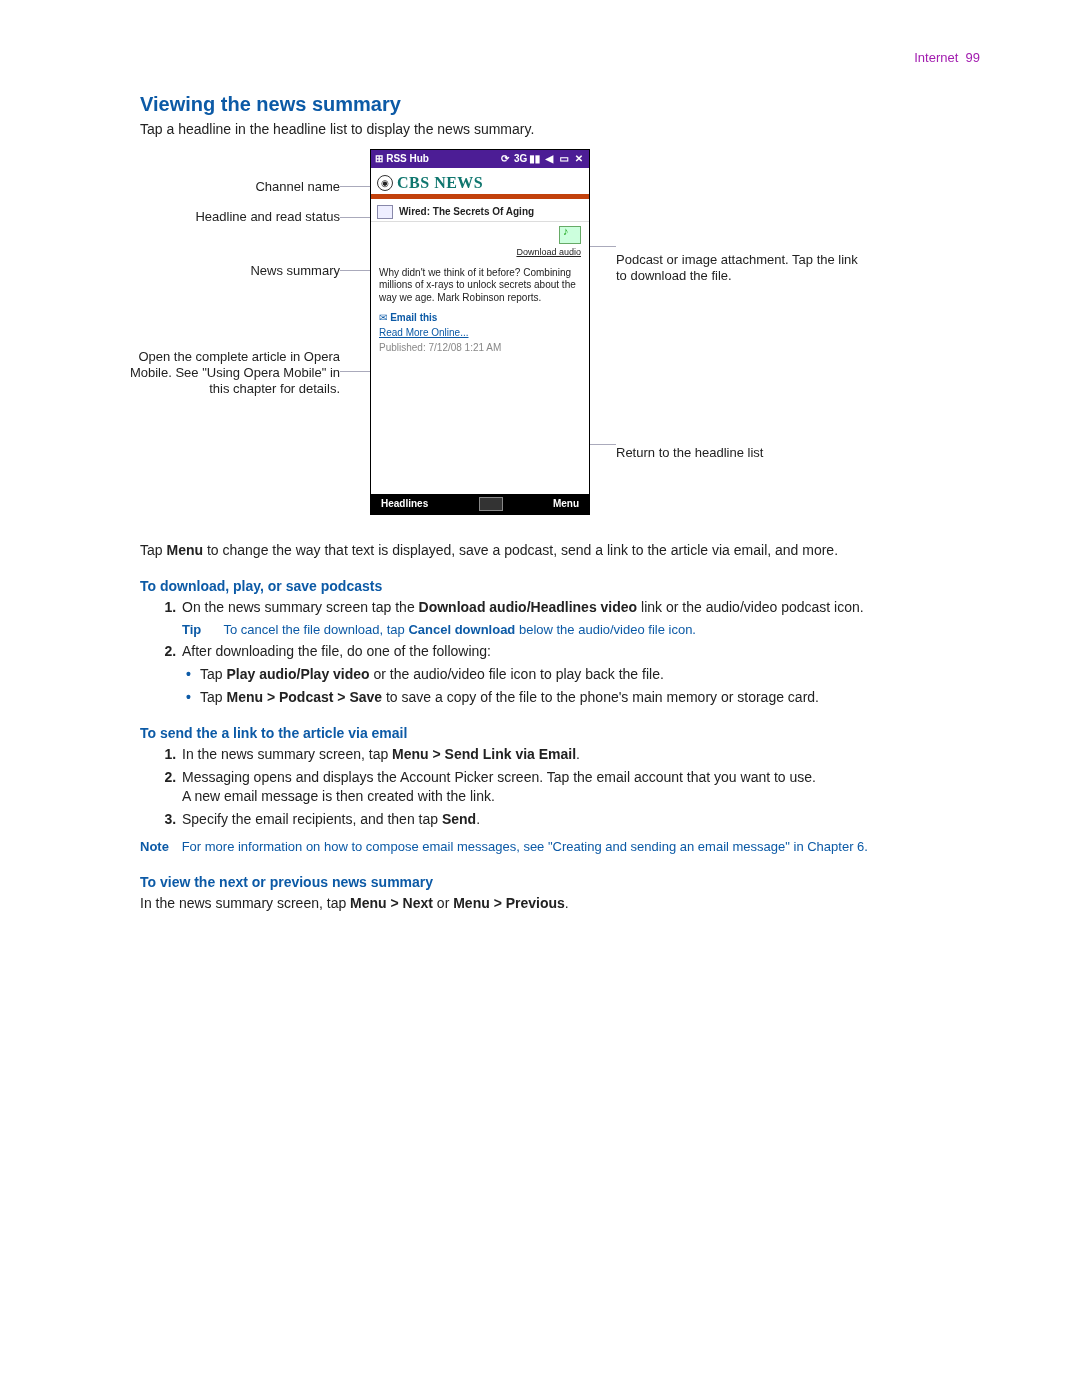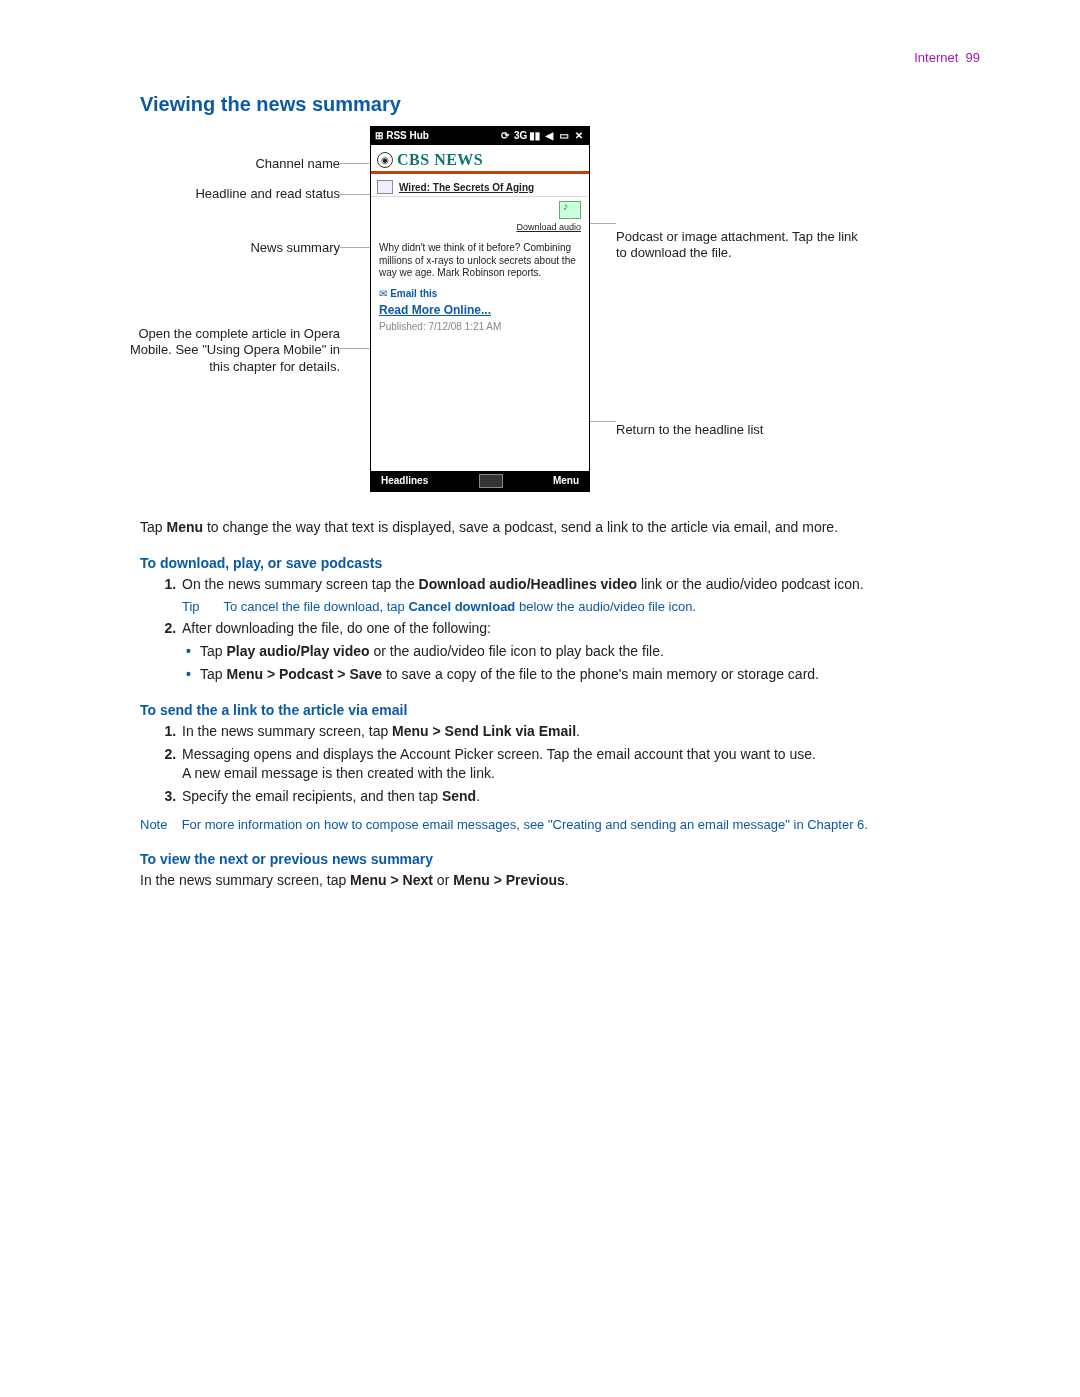--- a/index.html
+++ b/index.html
@@ -63,21 +63,21 @@
     left: -14px;
     font-weight: bold;
   }
   .tip-row, .note-row {
     color: #0c5aa6;
     font-size: 13px;
     margin: 4px 0 4px 40px;
     line-height: 1.35;
   }
   .tip-row .label, .note-row .label {
-    font-weight: normal;
+    font-weight: bold;
     display: inline-block;
     min-width: 38px;
   }
   .note-row { margin-left: 0; margin-top: 10px; }
 
   
   .fig-wrap {
     position: relative;
     width: 100%;
     height: 380px;
@@ -85,21 +85,21 @@
   }
   .phone {
     position: absolute;
     left: 230px; top: 0;
     width: 218px; height: 364px;
     border: 1px solid #000;
     background: #fff;
     font-size: 10px;
   }
   .phone .topbar {
-    background: #000000; color: #fff;
+    background: #4c1d95; color: #fff;
     height: 18px; line-height: 18px;
     display: flex; justify-content: space-between;
     padding: 0 4px;
     font-size: 10px; font-weight: bold;
   }
   .phone .status-icons span {
     display: inline-block; width: 12px; text-align: center;
   }
   .phone .channel {
     padding: 6px 6px 2px 6px;
@@ -113,22 +113,21 @@
   .channel-name {
     font-family: Georgia, serif;
     font-weight: bold;
     font-size: 16px;
     color: #0f766e;
     letter-spacing: 0.5px;
   }
   .headline-row {
     padding: 6px 6px 2px 6px;
     display: flex; align-items: center; gap: 6px;
-    border-top: 3px solid #c2410c;
-    text-decoration: underline;
+    border-top: 5px solid #c2410c;
   }
   .paper-icon {
     width: 14px; height: 12px; border: 1px solid #88a; background:#eef;
   }
   .headline-text { font-weight: bold; font-size: 10px; }
   .download-box {
     text-align: right;
     padding: 4px 8px 2px 0;
     border-top: 1px solid #ddd;
   }
@@ -149,23 +148,22 @@
   .email-link {
     color: #0c5aa6;
     padding: 4px 8px;
     font-size: 10px;
     font-weight: bold;
   }
   .email-link::before { content:"✉ "; font-weight:normal; }
   .readmore {
     color: #0c5aa6;
     padding: 0 8px 4px 8px;
-    font-size: 12px;
+    font-size: 10px;
     text-decoration: underline;
-    font-weight: bold;
   }
   .published {
     color: #888;
     padding: 0 8px 6px 8px;
     font-size: 10px;
   }
   .phone .bottombar {
     position: absolute; left:0; right:0; bottom:0;
     background:#000; color:#fff;
     height:20px; line-height:20px;
@@ -197,20 +195,21 @@
 </head>
 <body>
 
 <div class="page">
 
   <div class="header-right">
     <span>Internet</span>&nbsp;&nbsp;<span>99</span>
   </div>
 
   <h2 class="section">Viewing the news summary</h2>
+  <p>Tap a headline in the headline list to display the news summary.</p>
 
   <div class="fig-wrap">
 
     <div class="callout cl-left" style="left:0; top:30px; width:200px">Channel name</div>
     <div class="callout cl-left" style="left:0; top:60px; width:200px">Headline and read status</div>
     <div class="callout cl-left" style="left:0; top:114px; width:200px">News summary</div>
     <div class="callout cl-left" style="left:-20px; top:200px; width:220px">Open the complete article in Opera Mobile. See "Using Opera Mobile" in this chapter for details.</div>
 
     <div class="callout cl-right" style="left:476px; top:103px; width:250px">Podcast or image attachment. Tap the link to download the file.</div>
     <div class="callout cl-right" style="left:476px; top:296px; width:150px">Return to the headline list</div>

